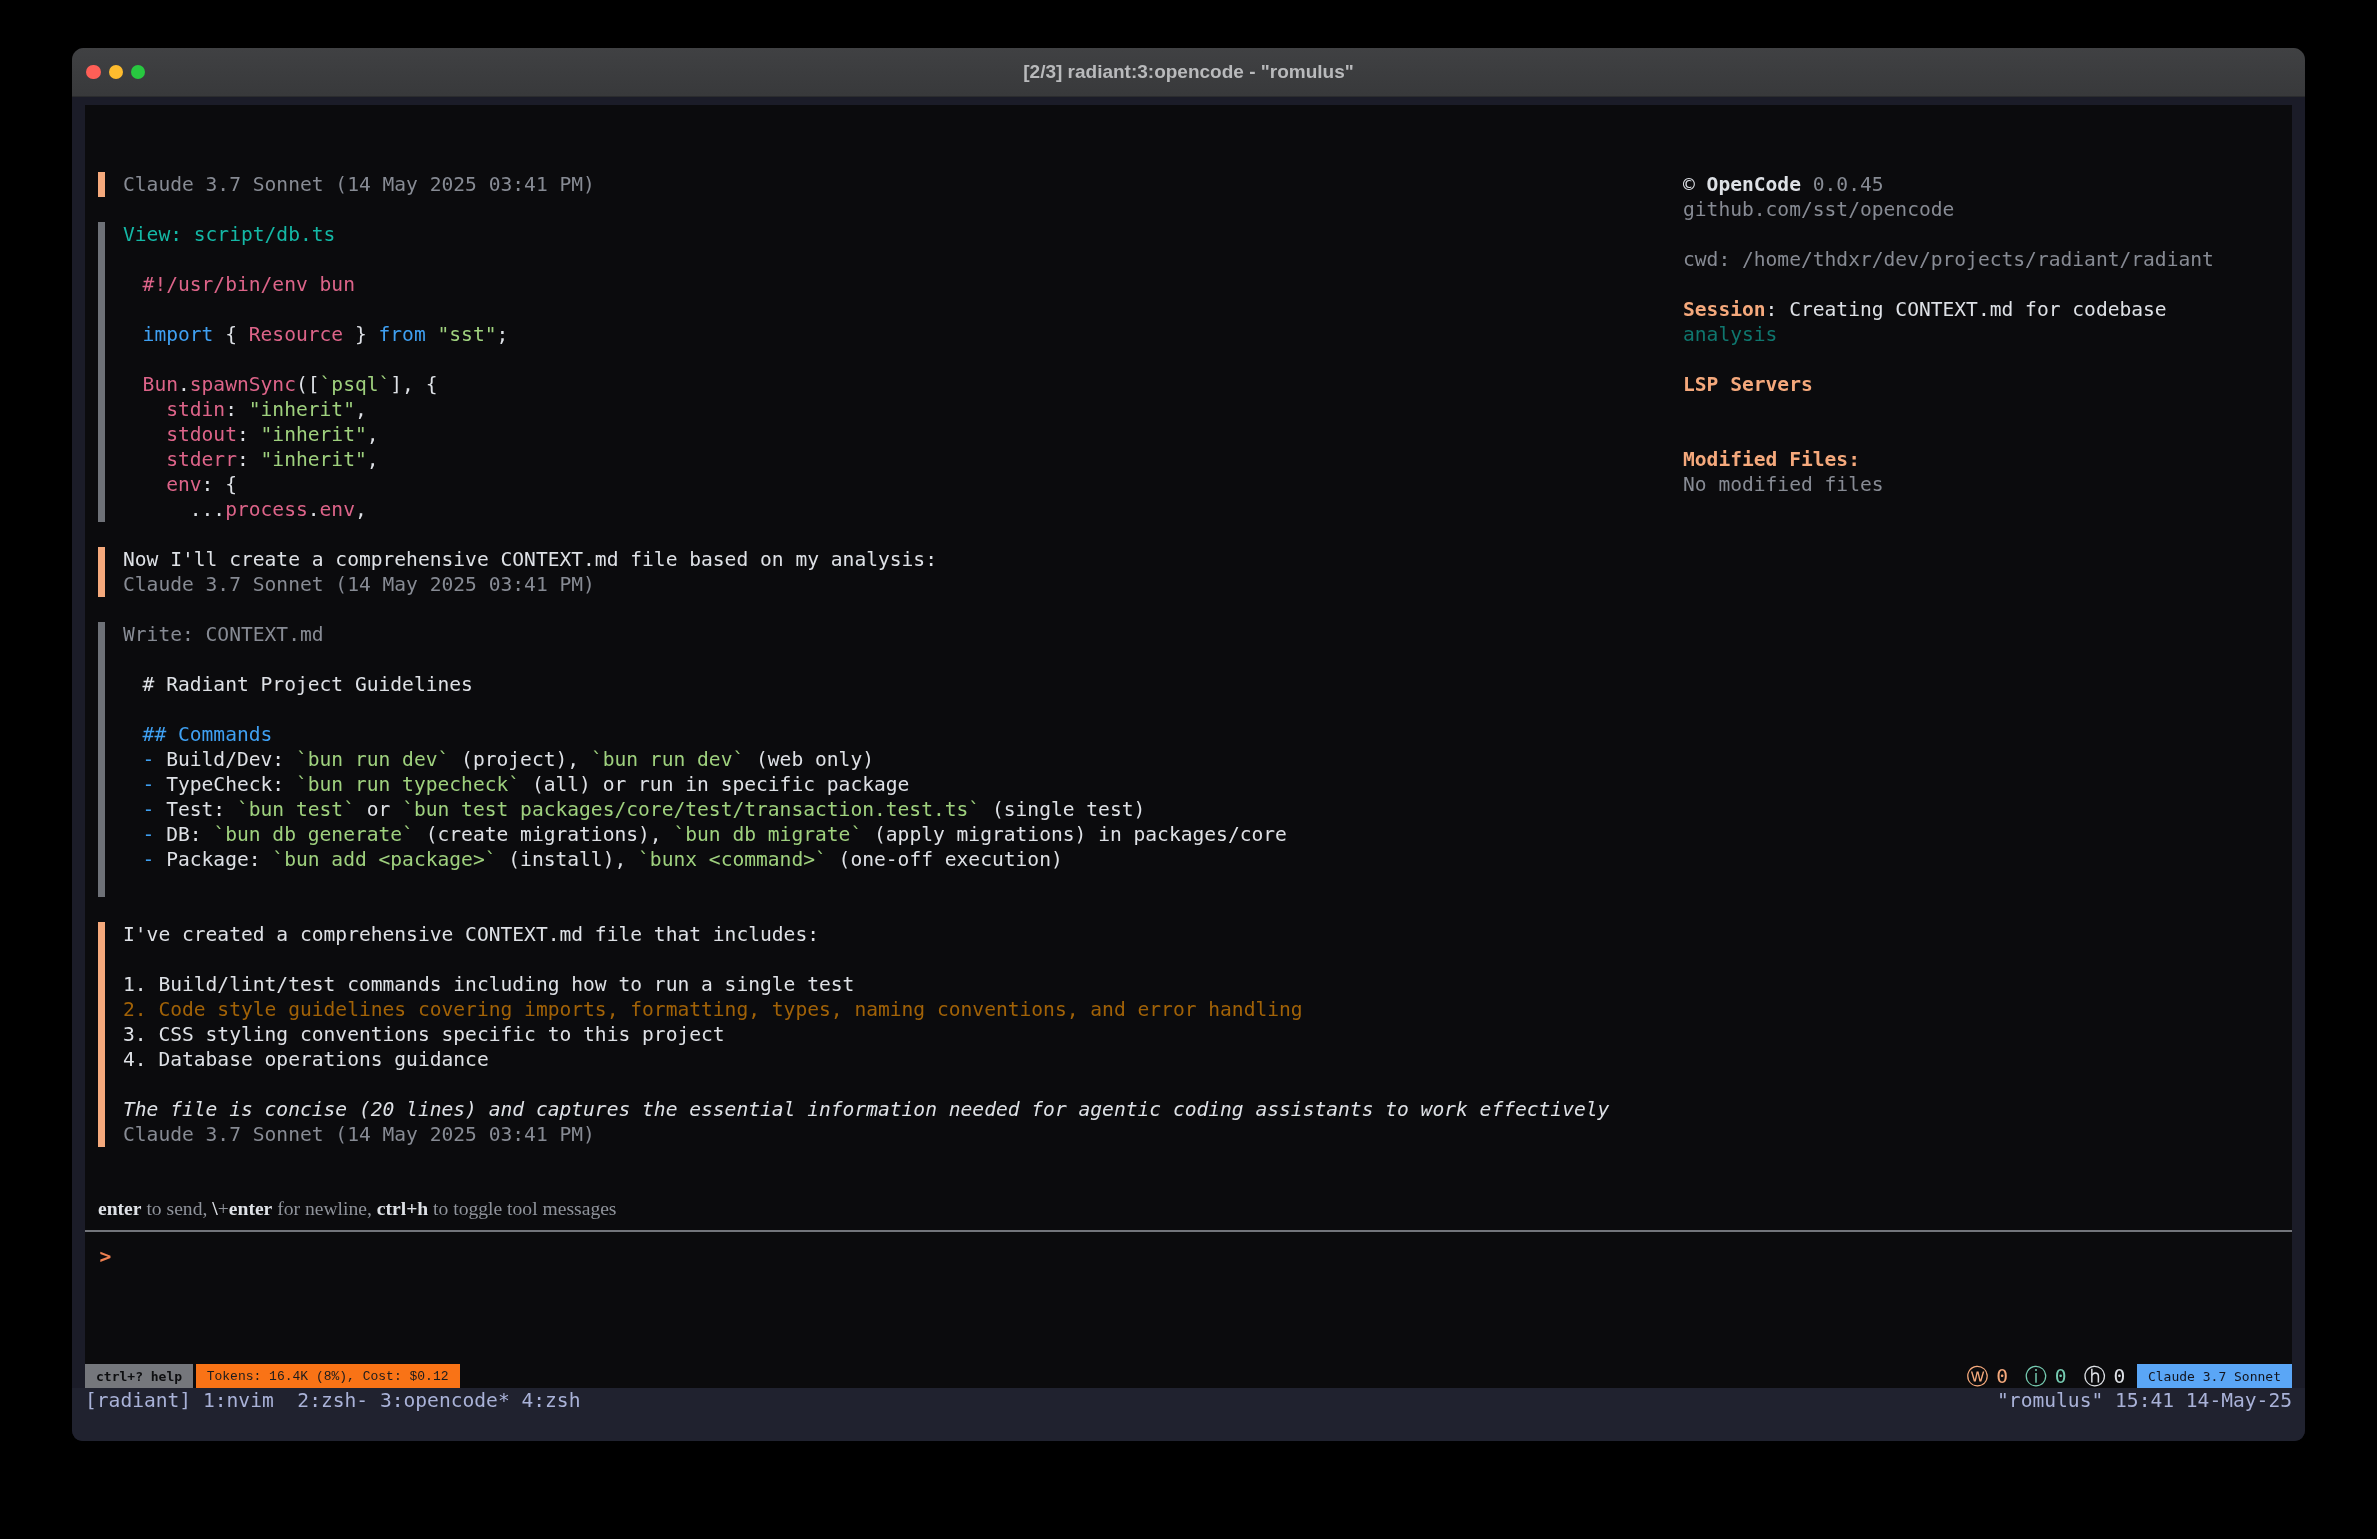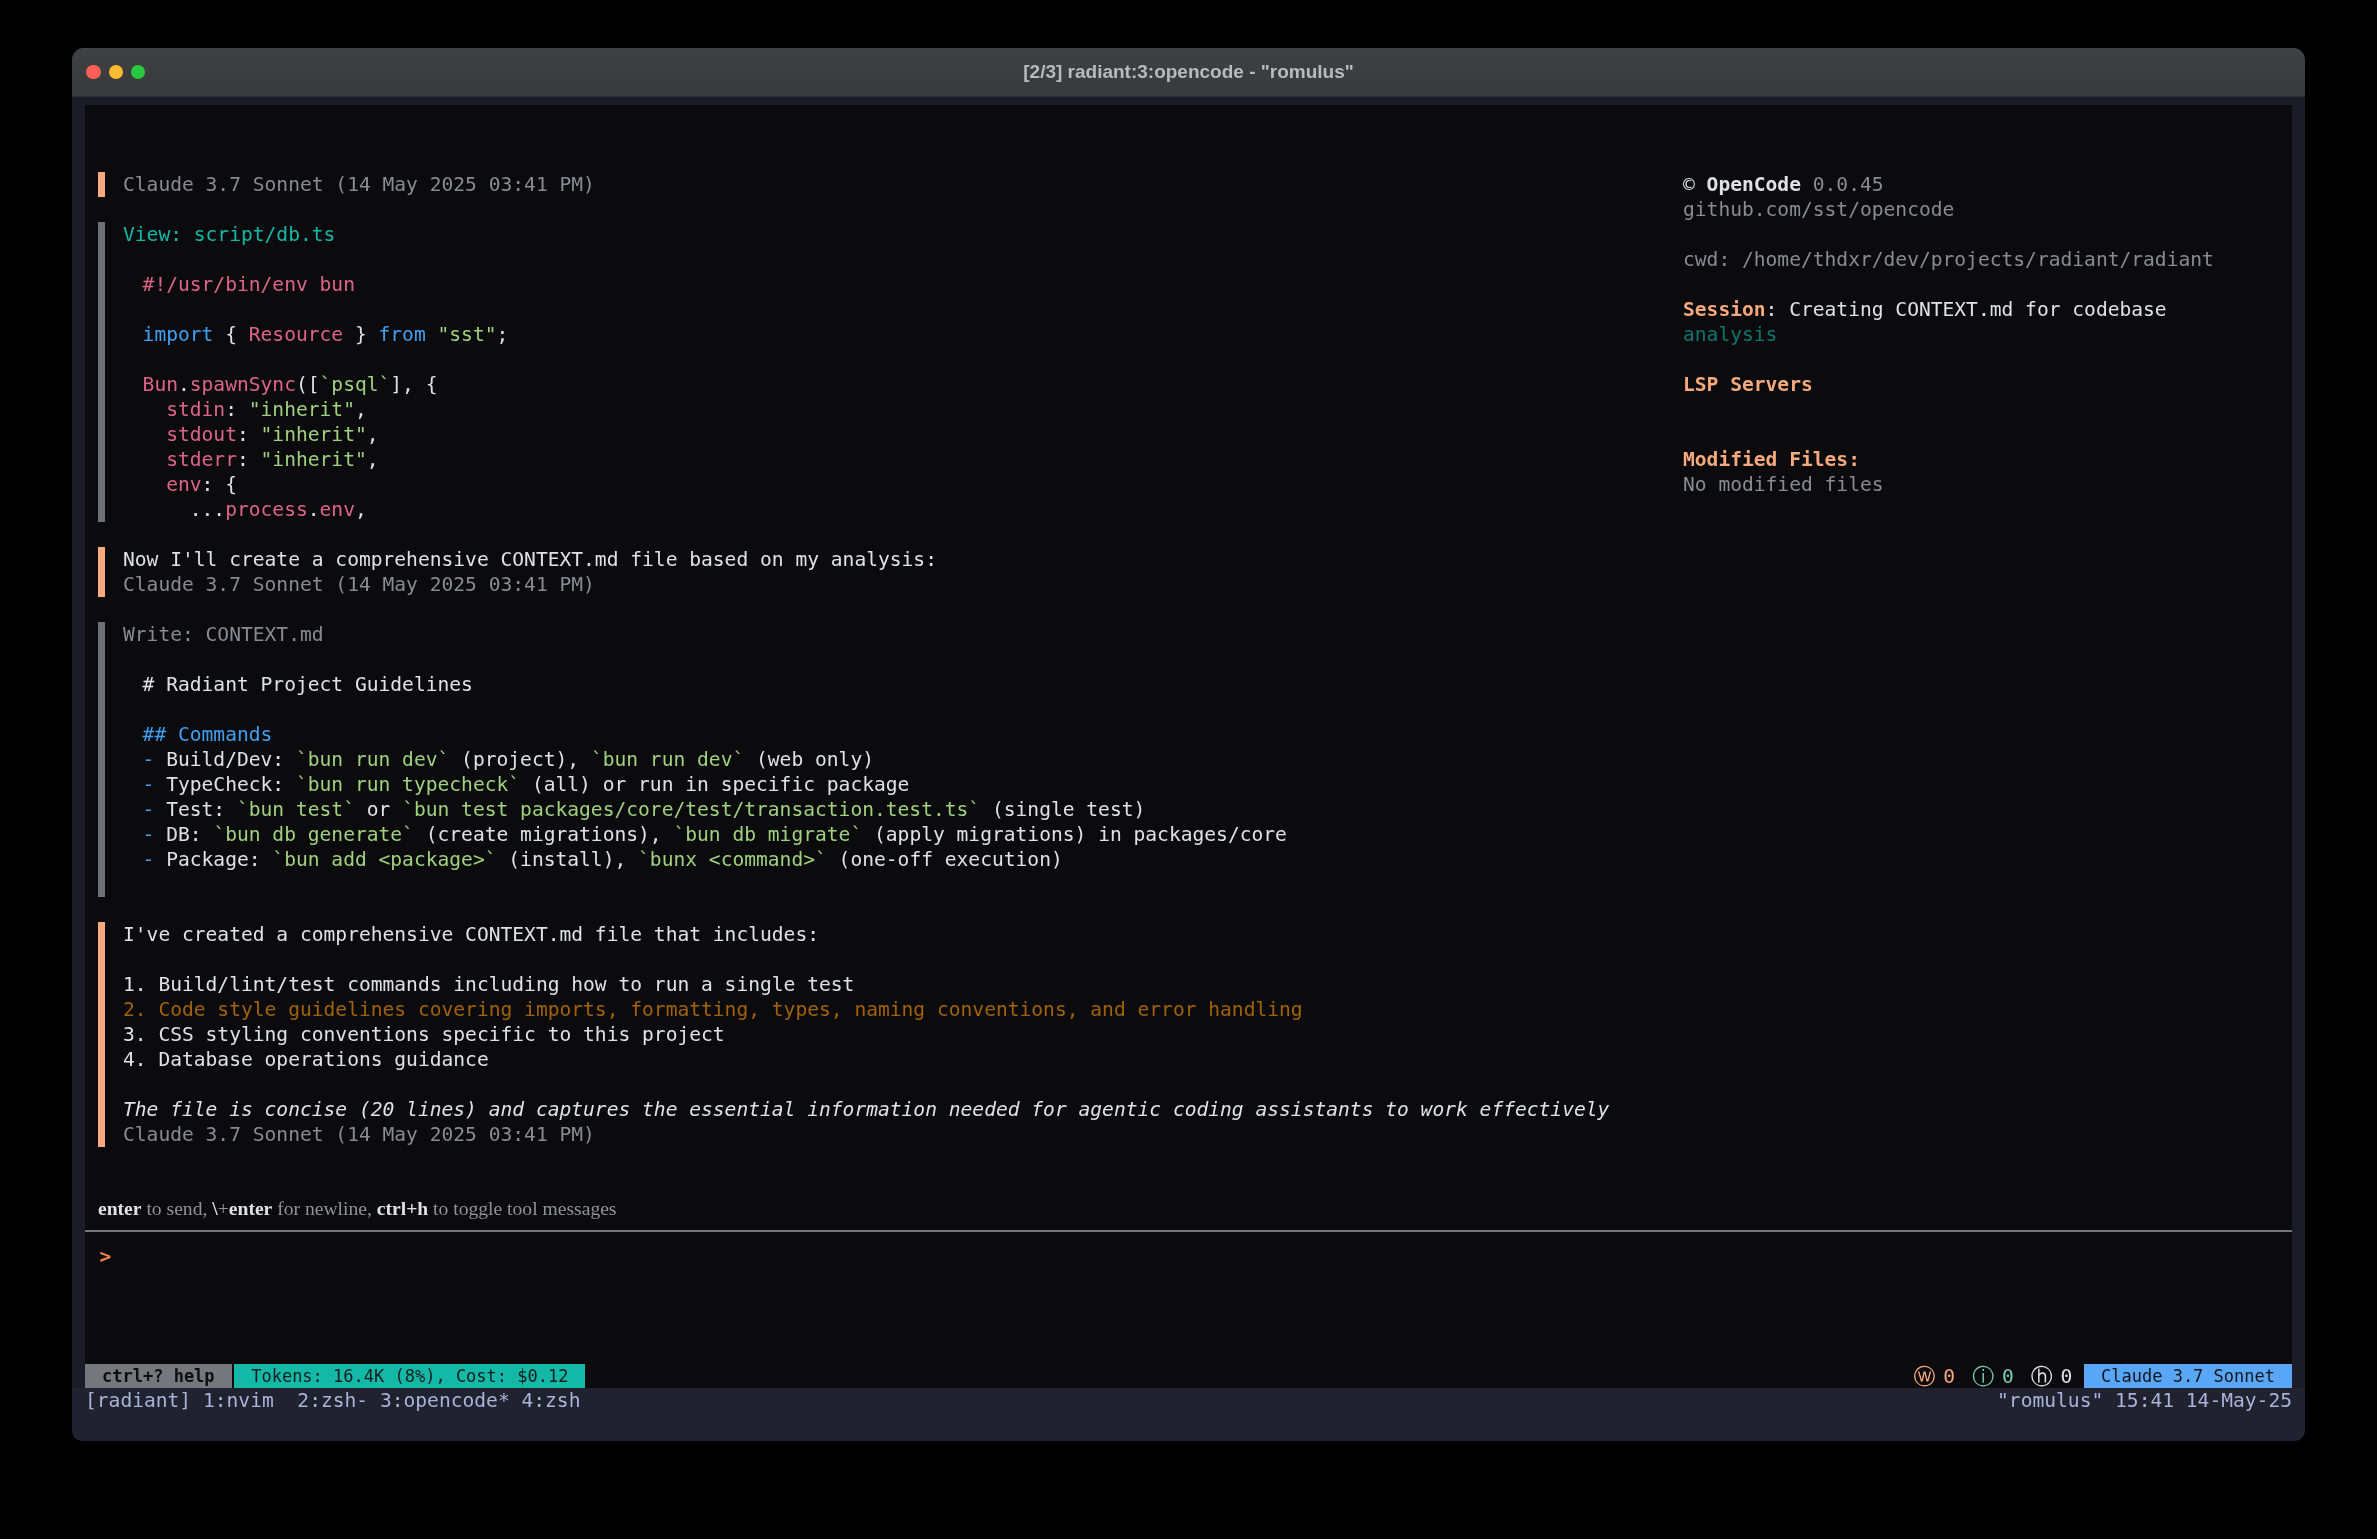--- a/index.html
+++ b/index.html
@@ -24,21 +24,21 @@
   .line.ind { padding-left:19.6px; }
   .chat { position:absolute; left:13px; top:67px; width:1566px; }
   .block { border-left:7.8px solid #888; padding-left:18px; margin-bottom:25px; }
   .sidebar { position:absolute; left:1598px; top:67px; width:600px; }
   .helpline { position:absolute; left:13px; top:1091px;font-family:Liberation Serif, serif; }
   .divider { position:absolute; left:0; top:1125px; width:100%; height:2px; background:#73757b; }
   .promptrow { position:absolute; left:0; top:1129px; width:100%; height:130px; cursor:text; }
   .caret { display:inline-block; margin-left:14.4px; margin-top:10.4px; font-size:19.6px; line-height:25px; font-weight:bold; }
   .statusrow { position:absolute; left:0; top:1259px; width:100%; height:25px;
                display:flex; align-items:stretch; }
-  .chip { height:25px; line-height:25px; font-size:17px; padding:0 17px; white-space:pre; }
+  .chip { height:25px; line-height:25px; font-size:13px; padding:0 11px; white-space:pre; }
   .help-chip { background:#75777c; color:#0d0e10; font-weight:bold; margin-right:2.6px; }
   .tokens-chip { background:#d8d9db; color:#1a1b1d; }
   .spacer { flex:1; }
   .diags { display:flex; align-items:center; margin-right:11.7px; }
   .diag { display:flex; align-items:center; margin-left:17px; font-size:19.6px; line-height:25px; }
   .diag .d-icon { font-size:22px; }
   .diag .d-count { margin-left:7.8px; }
   .model-chip { background:#5aa6f6; color:#13151e; }
   .tmuxbar { position:absolute; left:0; top:1340px; width:100%; height:53px;
              background:#20222f; border-radius:0 0 10.4px 10.4px; color:#a9b2d8; }
@@ -132,21 +132,21 @@
       </div>
 
       <div class="divider"></div>
 
       <div class="promptrow">
         <span class="caret" style="color: rgb(238, 128, 81);">&gt;</span>
       </div>
 
       <div class="statusrow">
         <span class="chip help-chip" style="background: rgb(117, 119, 124);">ctrl+? help</span>
-        <span class="chip tokens-chip" style="background: #14b8a6;">Tokens: 16.4K (8%), Cost: $0.12</span>
+        <span class="chip tokens-chip" style="background: #f97316; font-family: Liberation Mono, monospace;">Tokens: 16.4K (8%), Cost: $0.12</span>
         <span class="spacer"></span>
         <span class="diags" id="diags">
             <span class="diag">
               <span class="d-icon" style="color: rgb(245, 169, 124);">ⓦ</span>
               <span class="d-count" style="color: rgb(245, 169, 124);">0</span>
             </span>
             <span class="diag">
               <span class="d-icon" style="color: rgb(118, 204, 178);">ⓘ</span>
               <span class="d-count" style="color: rgb(118, 204, 178);">0</span>
             </span>

